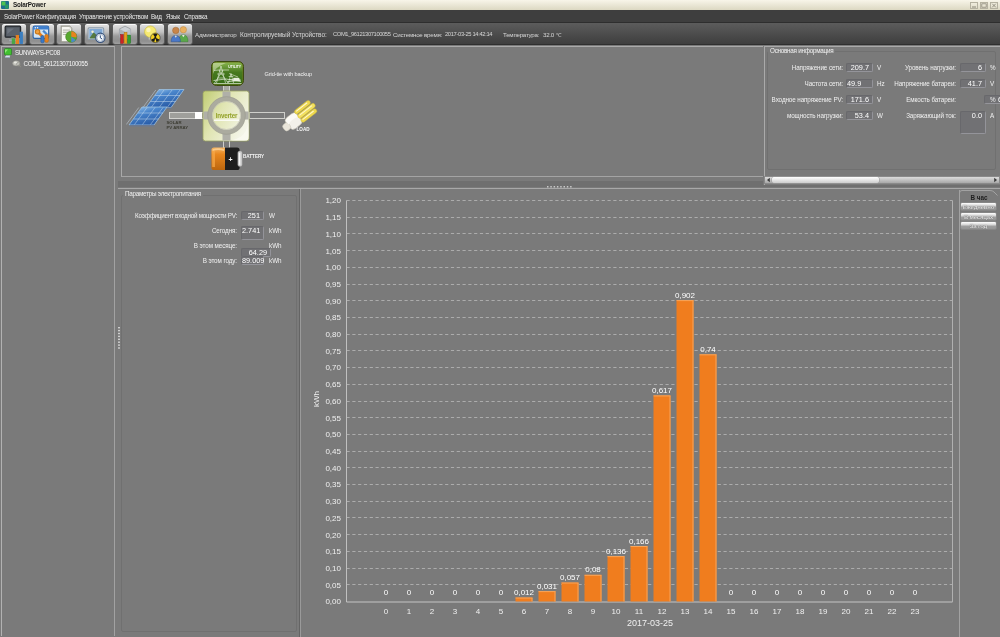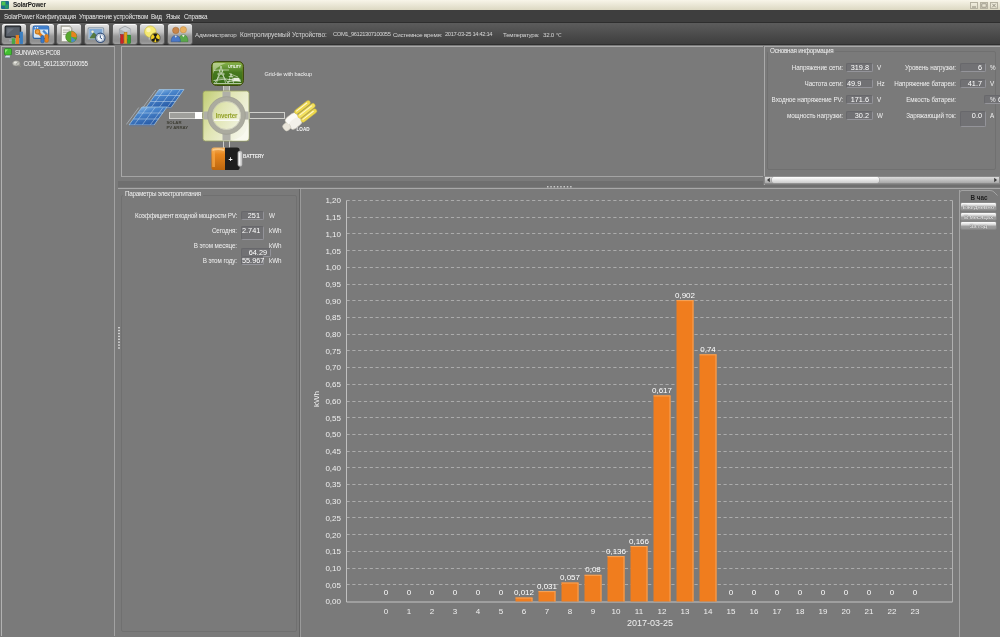--- a/index.html
+++ b/index.html
@@ -279,42 +279,42 @@
     <rect x="116.9" y="105.8" width="1.4" height="12" fill="#f8f8f8"></rect>
     <text x="106.5" y="114.5" font-size="7" font-weight="bold" fill="#ffffff">+</text>
   </g>
   <text x="121" y="111.2" font-size="4.6" font-weight="bold" fill="#f5f5f5">BATTERY</text>
 </svg>
 
 <div class="abs" style="left:764px;top:46px;width:236px;height:139px;border-top:1px solid #aaaaaa;border-left:1px solid #aaaaaa;"></div>
 <div class="abs" style="left:767px;top:51px;width:229px;height:119px;border:1px solid #707070;border-radius:2px;"></div>
 <div class="abs grouptitle" style="left:768px;top:47px;background:#7a7a7a;padding:0 2px;">Основная информация</div>
 <div class="lbl" style="left:743px;top:64px;width:100px;">Напряжение сети:</div>
-<div class="sunk" style="left:846px;top:63px;width:27px;height:9px;padding-right:3px;line-height:7px;">319.8</div>
+<div class="sunk" style="left:846px;top:63px;width:27px;height:9px;padding-right:3px;line-height:7px;">209.7</div>
 <div class="unit" style="left:877px;top:64px;">V</div>
 <div class="lbl" style="left:743px;top:80px;width:100px;">Частота сети:</div>
 <div class="sunk" style="left:846px;top:79px;width:27px;height:9px;padding-right:18px;line-height:7px;">49.9</div>
 <div class="unit" style="left:877px;top:80px;">Hz</div>
 <div class="lbl" style="left:743px;top:96px;width:100px;">Входное напряжение PV:</div>
 <div class="sunk" style="left:846px;top:95px;width:27px;height:9px;padding-right:3px;line-height:7px;">171.6</div>
 <div class="unit" style="left:877px;top:96px;">V</div>
 <div class="lbl" style="left:743px;top:112px;width:100px;">мощность нагрузки:</div>
-<div class="sunk" style="left:846px;top:111px;width:27px;height:9px;padding-right:3px;line-height:7px;">30.2</div>
+<div class="sunk" style="left:846px;top:111px;width:27px;height:9px;padding-right:3px;line-height:7px;">53.4</div>
 <div class="unit" style="left:877px;top:112px;">W</div>
 <div class="lbl" style="left:856px;top:64px;width:100px;">Уровень нагрузки:</div>
 <div class="sunk" style="left:960px;top:63px;width:26px;height:9px;padding-right:3px;line-height:7px;">6</div>
 <div class="unit" style="left:990px;top:64px;">%</div>
 <div class="lbl" style="left:856px;top:80px;width:100px;">Напряжение батареи:</div>
 <div class="sunk" style="left:960px;top:79px;width:26px;height:9px;padding-right:3px;line-height:7px;">41.7</div>
 <div class="unit" style="left:990px;top:80px;">V</div>
 <div class="lbl" style="left:856px;top:96px;width:100px;">Емкость батареи:</div>
 <div class="sunk" style="left:960px;top:95px;width:26px;height:9px;padding-right:3px;line-height:7px;margin-left:24px;">61</div>
 <div class="unit" style="left:990px;top:96px;">%</div>
 <div class="lbl" style="left:856px;top:112px;width:100px;">Заряжающий ток:</div>
-<div class="sunk" style="left:960px;top:111px;width:26px;height:16px;padding-right:3px;line-height:7px;">0.0</div>
+<div class="sunk" style="left:960px;top:111px;width:26px;height:23px;padding-right:3px;line-height:7px;">0.0</div>
 <div class="unit" style="left:990px;top:112px;">A</div>
 <div class="abs" style="left:764px;top:176px;width:236px;height:8px;background:linear-gradient(#dcdcdc,#a8a8a8);border:1px solid #8a8a8a;"></div>
 <div class="abs" style="left:772px;top:177px;width:107px;height:6px;background:linear-gradient(#ffffff,#cccccc);border-radius:2px;box-shadow:0 0 0 0.5px #999;"></div>
 <svg class="abs" style="left:765px;top:177px" width="7" height="6" viewBox="0 0 7 6">
     <path d="M4.8 0.8 L2 3 L4.8 5.2 Z" fill="#3a3a3a"></path>
   </svg>
 <svg class="abs" style="left:992px;top:177px" width="7" height="6" viewBox="0 0 7 6">
     <path d="M2.2 0.8 L5 3 L2.2 5.2 Z" fill="#3a3a3a"></path>
   </svg>
 <div class="abs" style="left:118px;top:181px;width:645px;height:6px;background:#6f6f6f;"></div>
@@ -338,21 +338,21 @@
 <div class="lbl" style="left:124px;top:212px;width:113px;letter-spacing:-0.25px;">Коэффициент входной мощности PV:</div>
 <div class="sunk" style="left:241px;top:211px;width:23px;height:9px;padding-right:3px;line-height:7px;">251</div>
 <div class="unit" style="left:269px;top:212px;">W</div>
 <div class="lbl" style="left:124px;top:227px;width:113px;">Сегодня:</div>
 <div class="sunk" style="left:241px;top:226px;width:23px;height:14px;padding-right:3px;line-height:7px;">2.741</div>
 <div class="unit" style="left:269px;top:227px;">kWh</div>
 <div class="lbl" style="left:124px;top:242px;width:113px;">В этом месяце:</div>
 <div class="sunk" style="left:241px;top:248px;width:30px;height:9px;padding-right:3px;line-height:7px;">64.29</div>
 <div class="unit" style="left:269px;top:242px;">kWh</div>
 <div class="lbl" style="left:124px;top:257px;width:113px;">В этом году:</div>
-<div class="sunk" style="left:241px;top:256px;width:23px;height:9px;padding-right:3px;line-height:7px;">55.967</div>
+<div class="sunk" style="left:241px;top:256px;width:23px;height:9px;padding-right:3px;line-height:7px;">89.009</div>
 <div class="unit" style="left:269px;top:257px;">kWh</div>
 <div class="abs" style="left:299px;top:189px;width:1px;height:448px;background:#646464;"></div>
 <div class="abs" style="left:300px;top:189px;width:1px;height:448px;background:#9a9a9a;"></div>
 <svg class="abs" style="left:0;top:0" width="1000" height="637" viewBox="0 0 1000 637">
 <line x1="346.5" y1="584.5" x2="952.5" y2="584.5" stroke="#b6b6b6" stroke-width="1" stroke-dasharray="3.2 2.6" opacity="0.85"></line>
 <line x1="346.5" y1="568.5" x2="952.5" y2="568.5" stroke="#b6b6b6" stroke-width="1" stroke-dasharray="3.2 2.6" opacity="0.85"></line>
 <line x1="346.5" y1="551.5" x2="952.5" y2="551.5" stroke="#b6b6b6" stroke-width="1" stroke-dasharray="3.2 2.6" opacity="0.85"></line>
 <line x1="346.5" y1="534.5" x2="952.5" y2="534.5" stroke="#b6b6b6" stroke-width="1" stroke-dasharray="3.2 2.6" opacity="0.85"></line>
 <line x1="346.5" y1="517.5" x2="952.5" y2="517.5" stroke="#b6b6b6" stroke-width="1" stroke-dasharray="3.2 2.6" opacity="0.85"></line>
 <line x1="346.5" y1="501.5" x2="952.5" y2="501.5" stroke="#b6b6b6" stroke-width="1" stroke-dasharray="3.2 2.6" opacity="0.85"></line>

